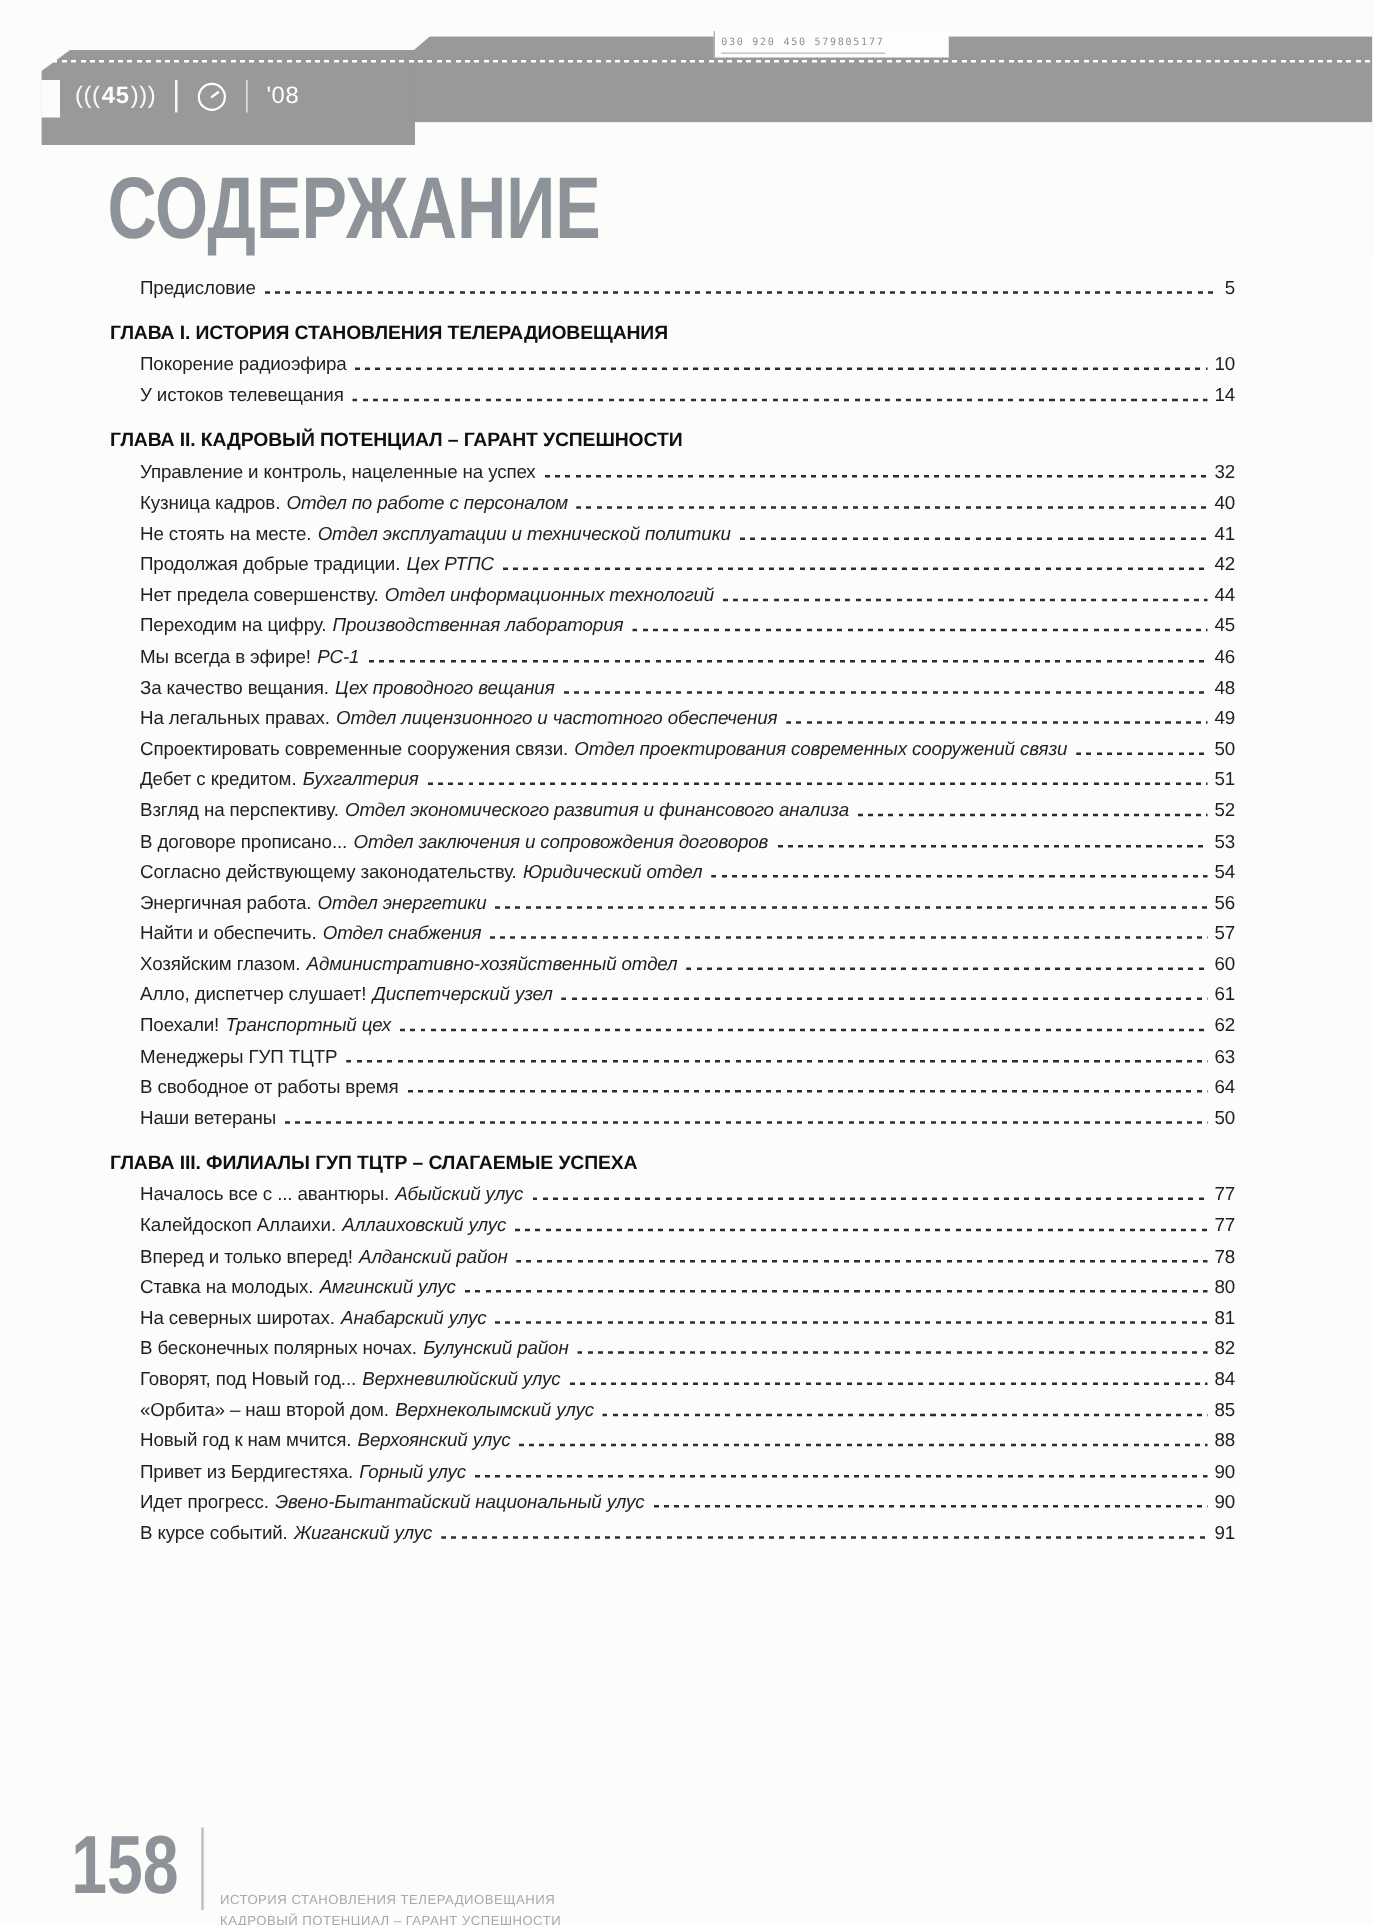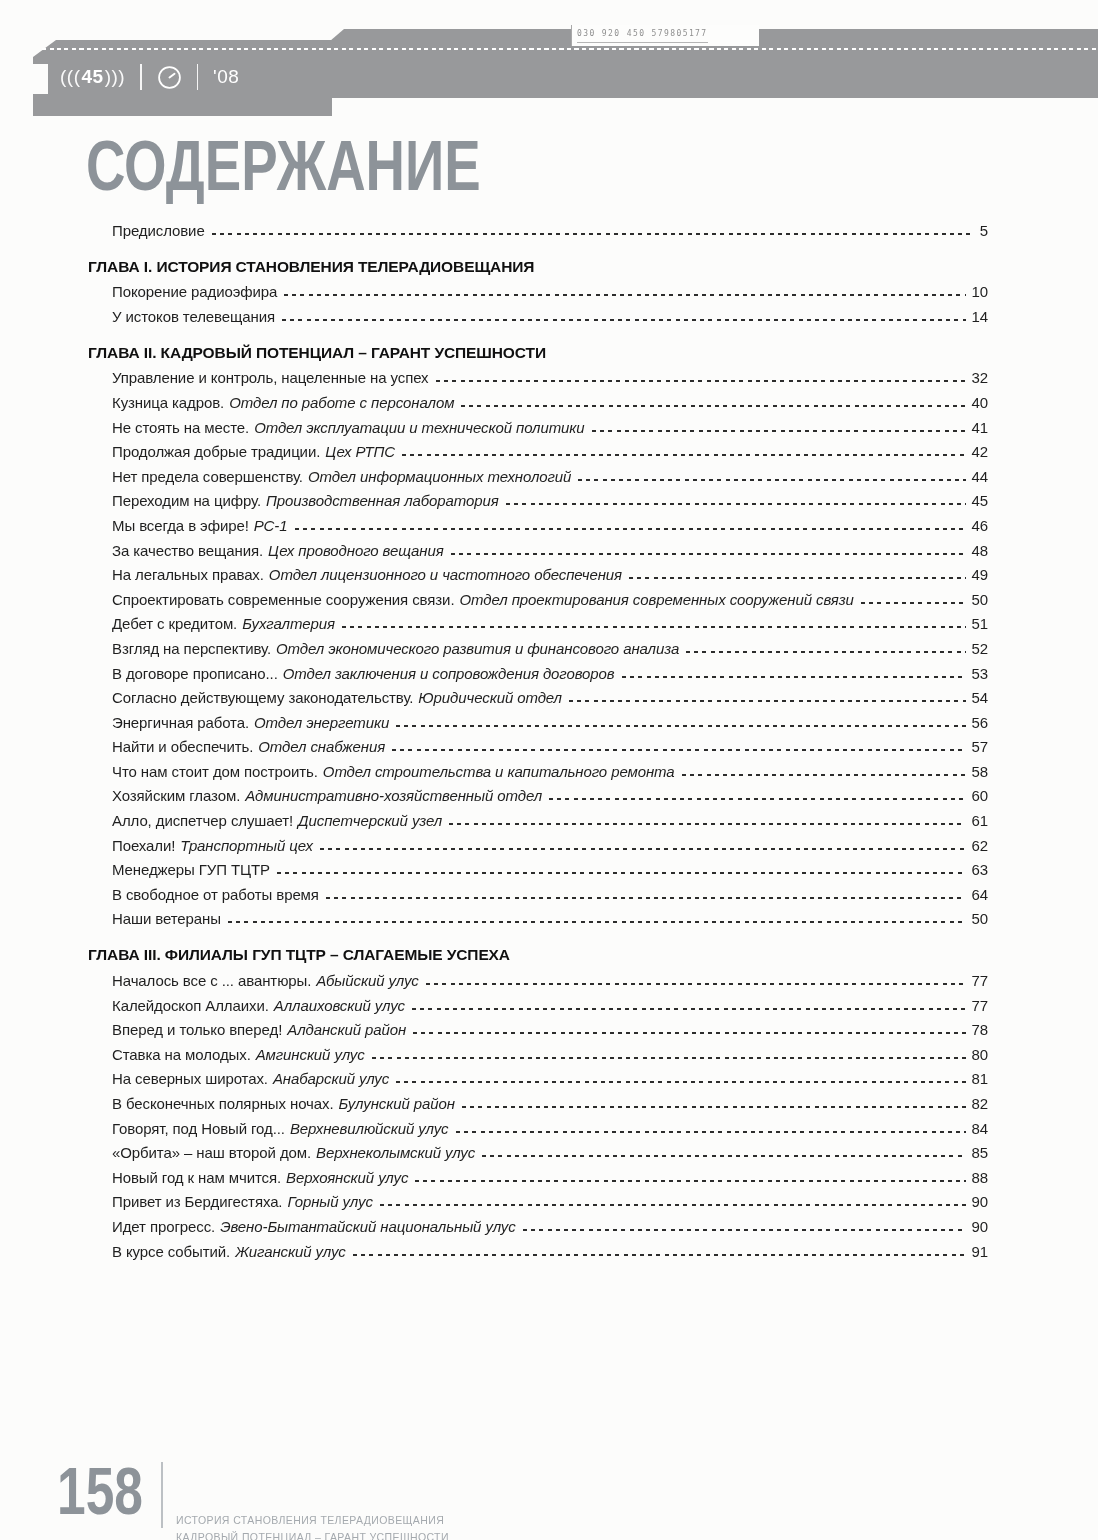--- a/index.html
+++ b/index.html
@@ -224,26 +224,20 @@
           <span class="leader"></span>
           <span class="pg">56</span>
         </div>
         <div class="row">
           <span class="t">Найти и обеспечить.</span>
           <span class="sub">Отдел снабжения</span>
           <span class="leader"></span>
           <span class="pg">57</span>
         </div>
         <div class="row">
-          <span class="t">Что нам стоит дом построить.</span>
-          <span class="sub">Отдел строительства и капитального ремонта</span>
-          <span class="leader"></span>
-          <span class="pg">58</span>
-        </div>
-        <div class="row">
           <span class="t">Хозяйским глазом.</span>
           <span class="sub">Административно-хозяйственный отдел</span>
           <span class="leader"></span>
           <span class="pg">60</span>
         </div>
         <div class="row">
           <span class="t">Алло, диспетчер слушает!</span>
           <span class="sub">Диспетчерский узел</span>
           <span class="leader"></span>
           <span class="pg">61</span>

